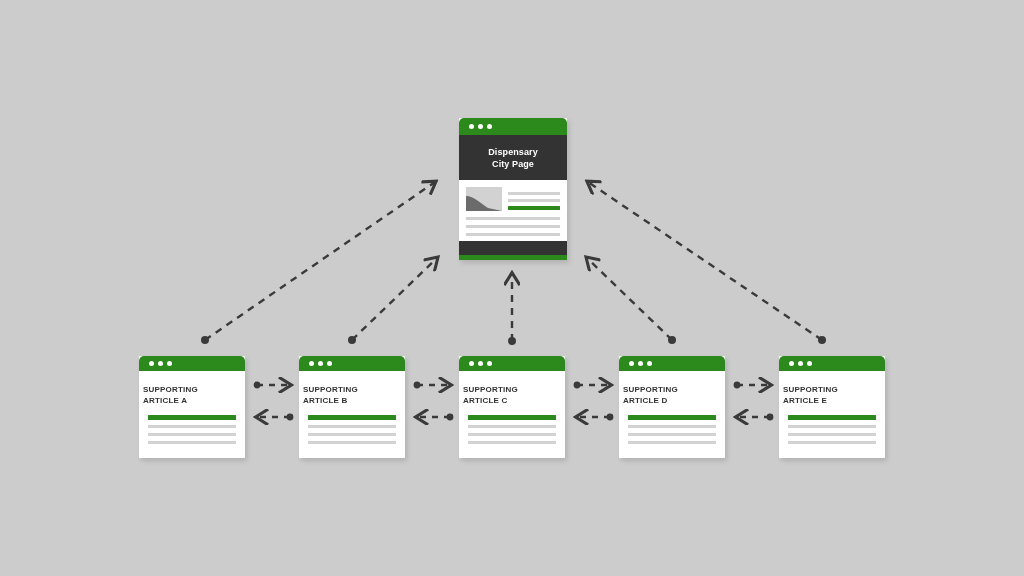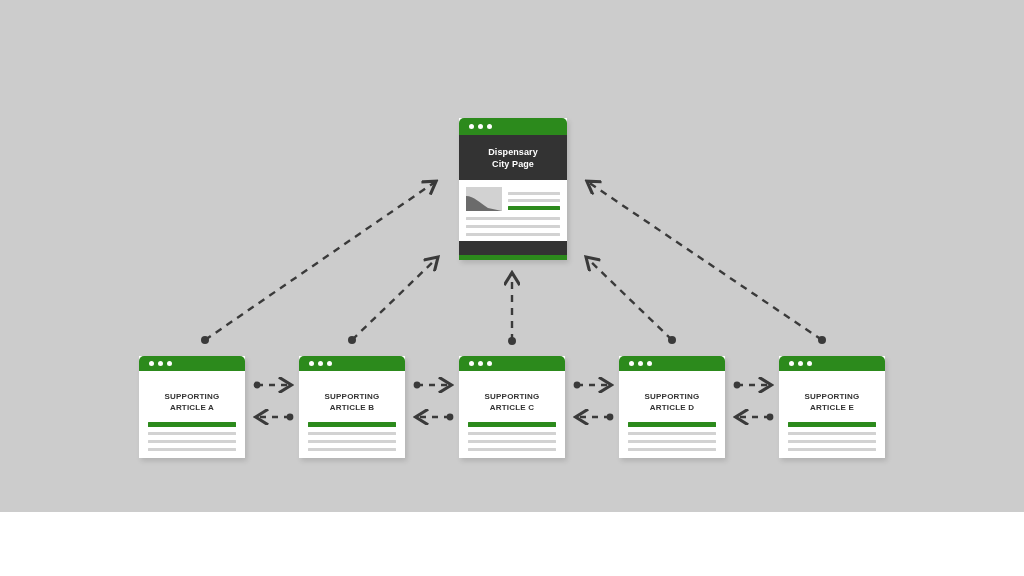--- a/index.html
+++ b/index.html
@@ -8,21 +8,21 @@
   }
   body {
     width: 1024px;
     height: 576px;
     overflow: hidden;
     font-family: "Liberation Sans", sans-serif;
   }
   #stage {
     position: relative;
     width: 1024px;
-    height: 512px;
+    height: 576px;
     background: #cccccc;
   }
   #arrow-layer {
     position: absolute;
     left: 0;
     top: 0;
     width: 1024px;
     height: 576px;
     pointer-events: none;
   }
@@ -132,22 +132,21 @@
     width: 106px;
     height: 102px;
     top: 356px;
   }
   .support .card-bar { height: 15px; }
   .support .sup-title {
     color: #333333;
     font-size: 8px;
     font-weight: bold;
     line-height: 11px;
-    text-align: center;
-    padding: 20px 4px 0 4px;
+    padding: 13px 4px 0 4px;
     letter-spacing: 0.2px;
   }
   .support .sup-lines {
     padding: 9px 9px 0 9px;
     display: flex;
     flex-direction: column;
     gap: 5px;
   }
   .support .sup-lines .ln { height: 3px; }
   .support .sup-lines .ln.green { height: 5px; }

